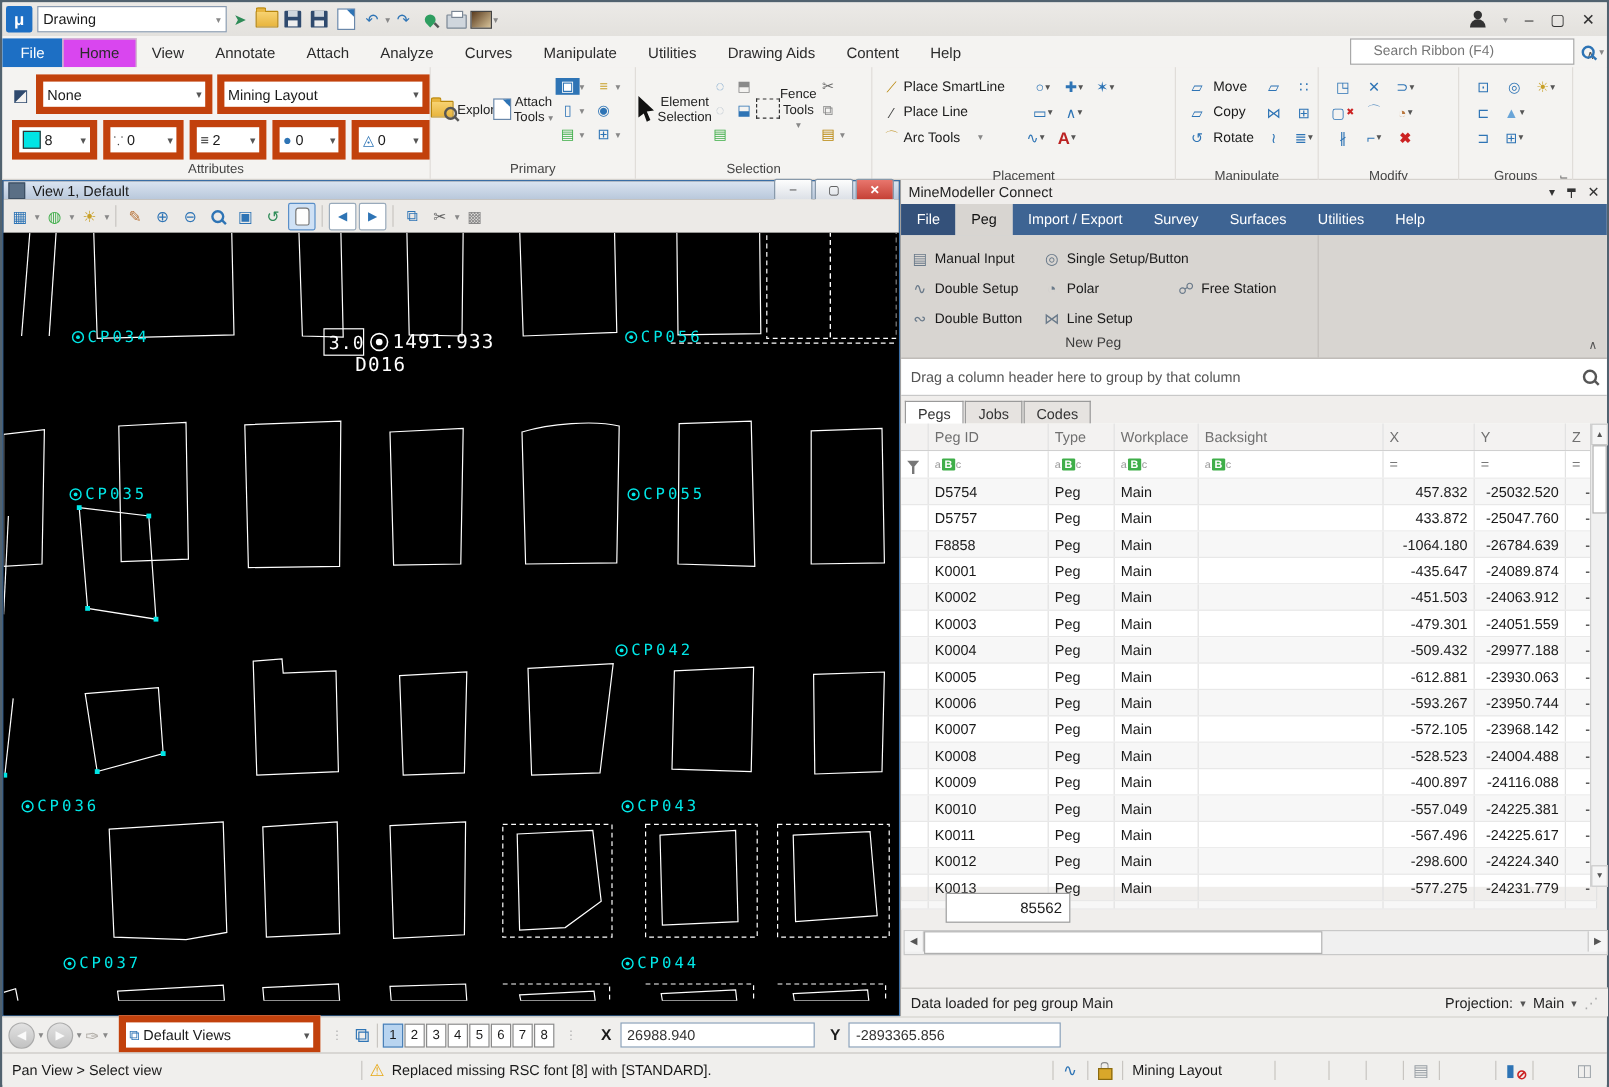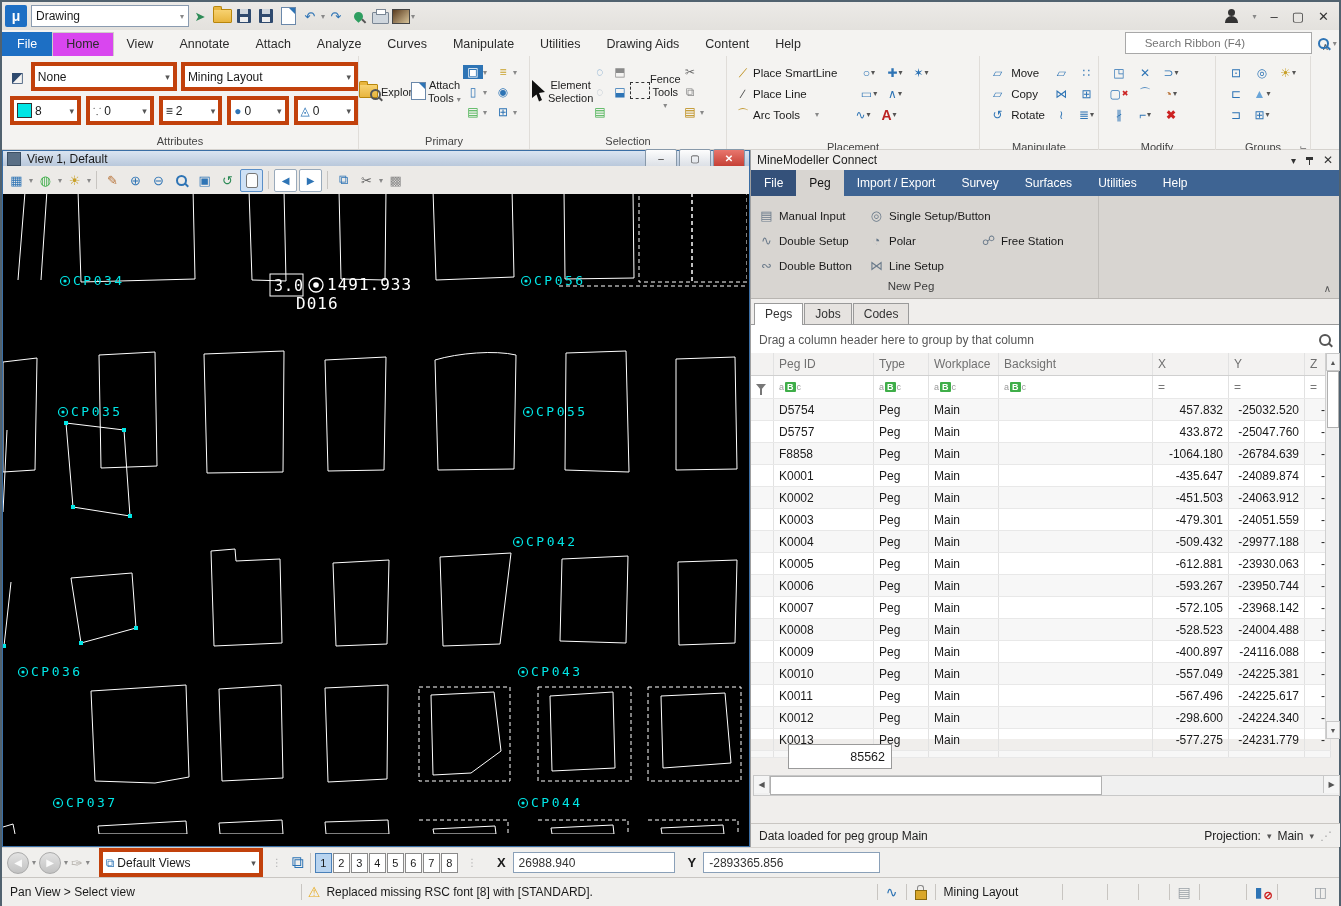--- a/index.html
+++ b/index.html
@@ -24,21 +24,21 @@
   .rtab.active{background:#d946ef;border:1px solid #d0cdc9;border-bottom:none;}
   #ribbon-search{margin-left:auto;margin-bottom:2px;width:185px;height:20px;background:#fff;border:1px solid #a8a8a8;display:flex;align-items:center;}
   #ribbon-search input{border:none;outline:none;flex:1;font-size:11.5px;color:#777;padding:0 19px;font-family:"Liberation Sans",sans-serif;background:transparent;}
   .mag{width:7px;height:7px;border:2px solid #2e74b5;border-radius:50%;position:relative;flex:none;}
   .mag::after{content:'';position:absolute;width:5px;height:2px;background:#2e74b5;transform:rotate(45deg);right:-4px;bottom:-2px;}
   .mag.dark{border-color:#555;} .mag.dark::after{background:#555;}
   
   #ribbon{left:0;top:54px;width:1337px;height:94px;background:#f4f3f1;border-bottom:1px solid #d5d2ce;display:flex;}
   .rgroup{position:relative;height:100%;border-right:1px solid #e0ddd9;flex:none;}
   .glabel{position:absolute;bottom:2px;left:0;right:0;text-align:center;font-size:11px;color:#444;}
-  .combo{background:#fff;border:4px solid #c2410c;height:21px;display:flex;align-items:center;padding:0 3px;gap:3px;text-align:center;}
+  .combo{background:#fff;border:6px solid #c2410c;height:21px;display:flex;align-items:center;padding:0 3px;gap:3px;text-align:center;}
   .combo .dd{margin-left:auto;color:#555;font-size:9px;}
   .sw{width:13px;height:13px;background:#00e5e5;border:1px solid #333;flex:none;}
   .mini{font-size:12px;color:#2e74b5;width:20px;text-align:center;}
   .bigbtn{display:flex;flex-direction:row;align-items:center;width:52px;padding-top:4px;font-size:11px;line-height:1.15;text-align:center;color:#222;}
   .bigico{width:26px;height:26px;display:flex;align-items:center;justify-content:center;font-size:20px;margin-bottom:3px;}
   .prow{display:flex;align-items:center;height:21px;gap:2px;font-size:11.5px;}
   .picon{width:16px;text-align:center;color:#b8860b;font-size:12px;}
   .ddi{width:24px;display:flex;align-items:center;justify-content:center;gap:1px;color:#2e74b5;font-size:12px;}
   .ddi .dd{font-size:8px;color:#555;}
   .launcher{position:absolute;right:3px;bottom:3px;font-size:9px;color:#666;}
@@ -640,29 +640,29 @@
           </div>
           <div class="mmtool" style="left: 8px; top: 62px;">
             <span class="ti">∾</span>
             <span>Double Button</span>
           </div>
           <div class="mmtool" style="left: 118px; top: 62px;">
             <span class="ti">⋈</span>
             <span>Line Setup</span>
           </div>
         </div>
+      <div id="mm-dragbar">
+        <span>Drag a column header here to group by that column</span>
+        <span class="mag dark"></span>
+      </div>
       <div id="mm-subtabs">
           <div class="subtab active">Pegs</div>
           <div class="subtab">Jobs</div>
           <div class="subtab">Codes</div>
         </div>
-      <div id="mm-dragbar">
-        <span>Drag a column header here to group by that column</span>
-        <span class="mag dark"></span>
-      </div>
       <div id="peg-grid">
           <div class="trow head">
             <span class="c"></span>
             <span class="c">Peg ID</span>
             <span class="c">Type</span>
             <span class="c">Workplace</span>
             <span class="c">Backsight</span>
             <span class="c">X</span>
             <span class="c">Y</span>
             <span class="c">Z</span>

